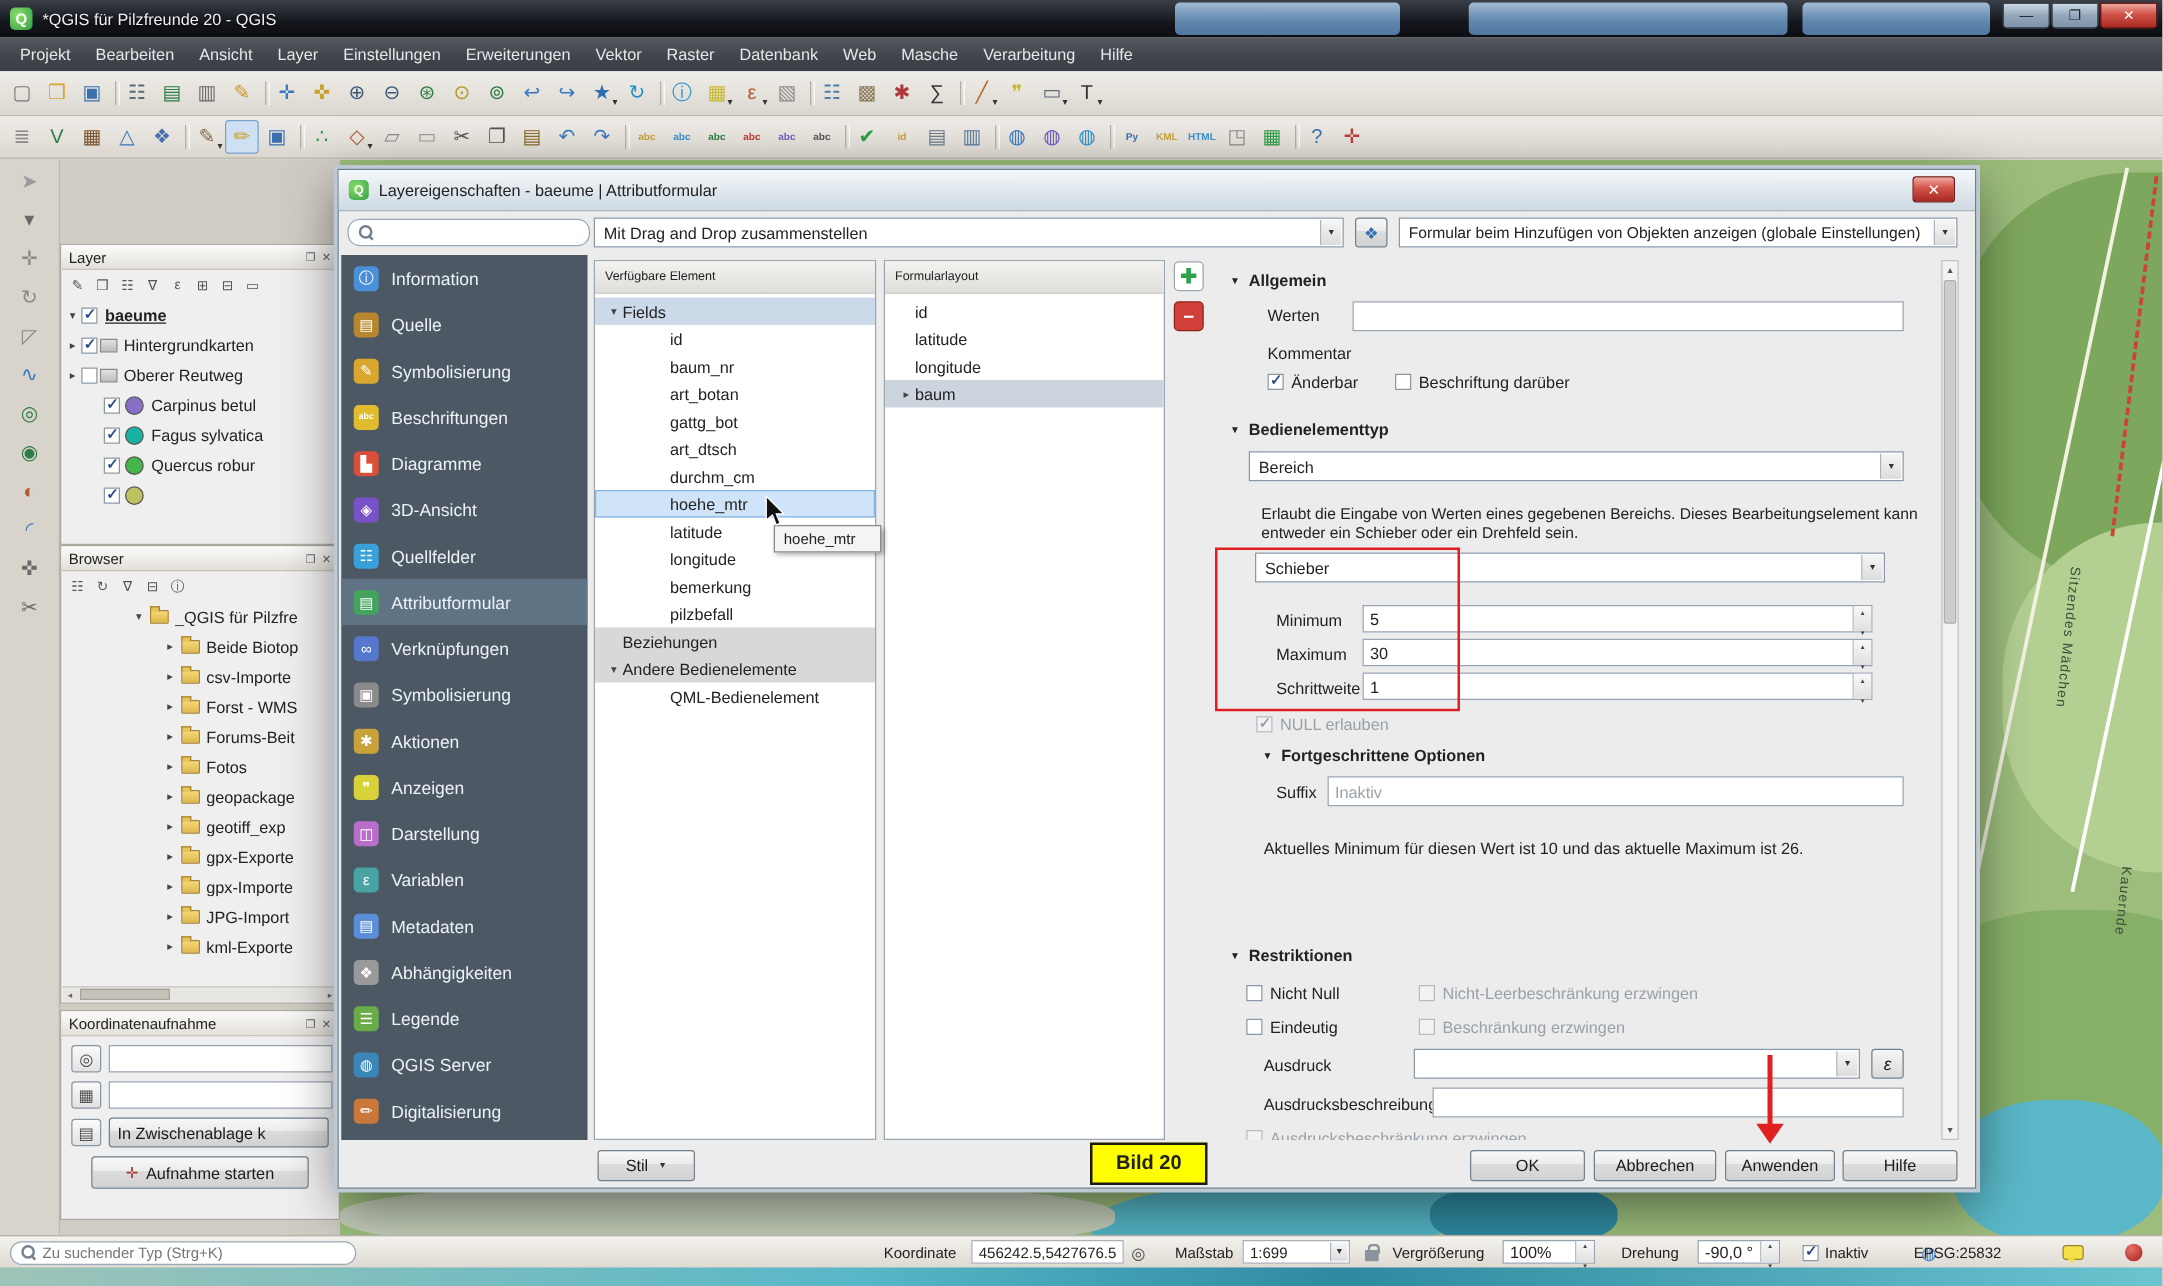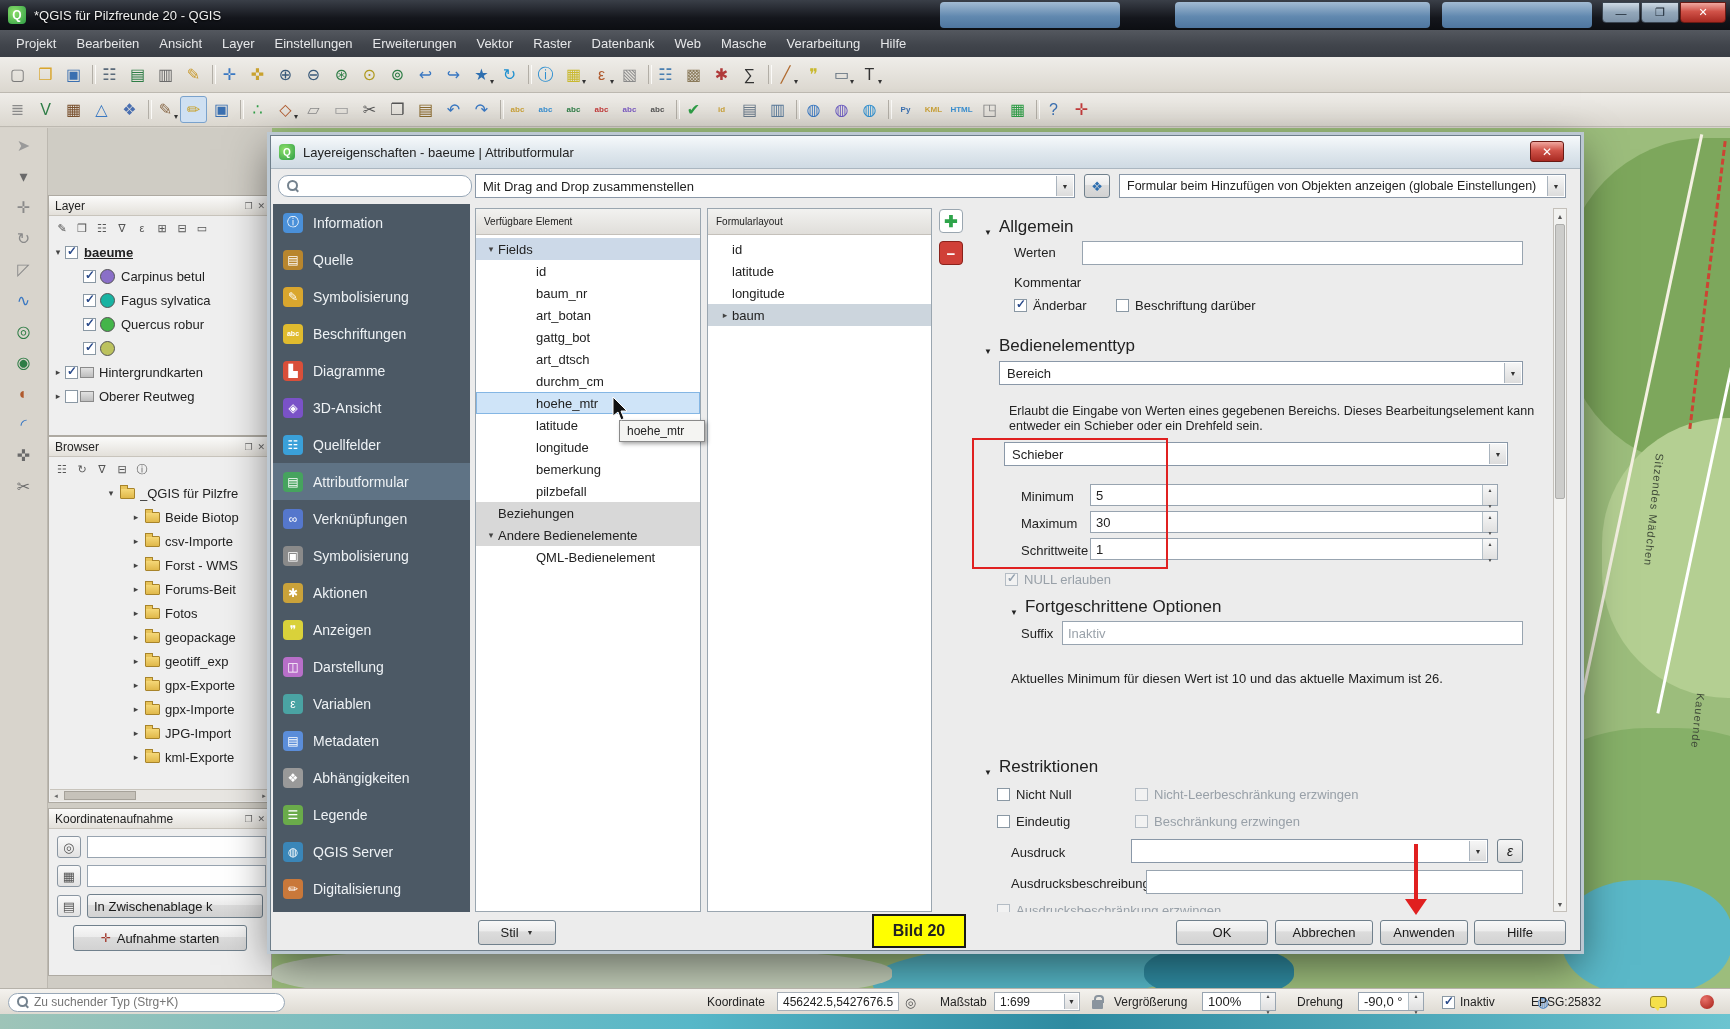--- a/index.html
+++ b/index.html
@@ -98,21 +98,21 @@
 .k-root{background:#ccd9e8}
 .k-sec{background:#d8d8d8}
 .k-sel{background:#cfe4f8;outline:1px solid #84b6e4;outline-offset:-1px}
 .frow{height:22px;display:flex;align-items:center;font-size:13px;padding-left:10px;white-space:nowrap}
 .frow.selected{background:#ccd5dd}
 .addbtn{position:absolute;width:24px;height:24px;border-radius:4px;background:#fff;border:1px solid #9aa6b0;color:#2ea44a;font-size:16px;font-weight:bold;display:flex;align-items:center;justify-content:center}
 .addbtn::before{content:"✚"}
 .rembtn{position:absolute;width:24px;height:24px;border-radius:4px;background:#d04038;border:1px solid #8a221c;color:#fff;font-size:15px;font-weight:bold;display:flex;align-items:center;justify-content:center}
 .rembtn::before{content:"−"}
 .rpanel{position:absolute;left:700px;top:72px;width:582px;height:704px;overflow:hidden;background:#ececec}
-.sect{position:absolute;font-weight:normal;font-size:17px;display:flex;align-items:flex-end;gap:7px}
+.sect{position:absolute;font-weight:bold;font-size:13px;display:flex;align-items:center;gap:7px}
 .sect::before{content:"▼";font-size:8px;color:#222}
 .flabel{position:absolute;font-size:13px;white-space:nowrap}
 .dis{color:#98a0a8}
 .tinput{position:absolute;background:#fff;border:1px solid #98a4b0;font-size:13px;padding:0 5px;font-family:"Liberation Sans",sans-serif}
 .tinput::placeholder{color:#9aa2aa}
 .cbrow{position:absolute;display:flex;align-items:center;gap:6px;font-size:13px;white-space:nowrap}
 .spin{position:absolute;background:#fff;border:1px solid #98a4b0;display:flex;align-items:center;padding:0 18px 0 5px;font-size:13px}
 .sbtns{position:absolute;right:0;top:0;bottom:0;width:15px;border-left:1px solid #b4c0c8;background:linear-gradient(#f8f8f8,#e0e0e0);display:flex;flex-direction:column;align-items:center;justify-content:center;gap:1px}
 .su::before{content:"▲";font-size:5px;color:#444}
 .sd::before{content:"▼";font-size:5px;color:#444}
@@ -485,20 +485,36 @@
           <span class="g" style="color: rgb(85, 85, 85);">▭</span>
         </span>
       </div>
     <div class="trow">
       <span class="ex ex-open"></span>
       <span class="cb checked"></span>
       <span class="lbl" style="margin-left:6px;font-weight:bold;text-decoration:underline">baeume</span>
     </div>
     <div>
 
+        <div class="trow">
+          <span class="ex ex-closed"></span>
+          <span class="cb checked"></span>
+          <span class="gicon"></span>
+          <span class="lbl">Hintergrundkarten</span>
+        </div>
+
+        <div class="trow">
+          <span class="ex ex-closed"></span>
+          <span class="cb"></span>
+          <span class="gicon"></span>
+          <span class="lbl">Oberer Reutweg</span>
+        </div>
+      </div>
+    <div>
+
         <div class="trow" style="padding-left:34px">
           <span class="cb checked"></span>
           <span class="swatch" style="background: rgb(138, 111, 200);"></span>
           <span class="lbl">Carpinus betul</span>
         </div>
 
         <div class="trow" style="padding-left:34px">
           <span class="cb checked"></span>
           <span class="swatch" style="background: rgb(24, 179, 162);"></span>
           <span class="lbl">Fagus sylvatica</span>
@@ -507,36 +523,20 @@
         <div class="trow" style="padding-left:34px">
           <span class="cb checked"></span>
           <span class="swatch" style="background: rgb(68, 181, 74);"></span>
           <span class="lbl">Quercus robur</span>
         </div>
 
         <div class="trow" style="padding-left:34px">
           <span class="cb checked"></span>
           <span class="swatch" style="background: rgb(188, 194, 94);"></span>
           <span class="lbl"></span>
-        </div>
-      </div>
-    <div>
-
-        <div class="trow">
-          <span class="ex ex-closed"></span>
-          <span class="cb checked"></span>
-          <span class="gicon"></span>
-          <span class="lbl">Hintergrundkarten</span>
-        </div>
-
-        <div class="trow">
-          <span class="ex ex-closed"></span>
-          <span class="cb"></span>
-          <span class="gicon"></span>
-          <span class="lbl">Oberer Reutweg</span>
         </div>
       </div>
   </div>
 
   <div class="panel" style="left:48px;top:436px;width:224px;height:367px;z-index:3">
     <div class="ph">
       <span>Browser</span>
       <span class="phbtns">
           <span class="pfloat"></span>
           <span class="pclose"></span>

